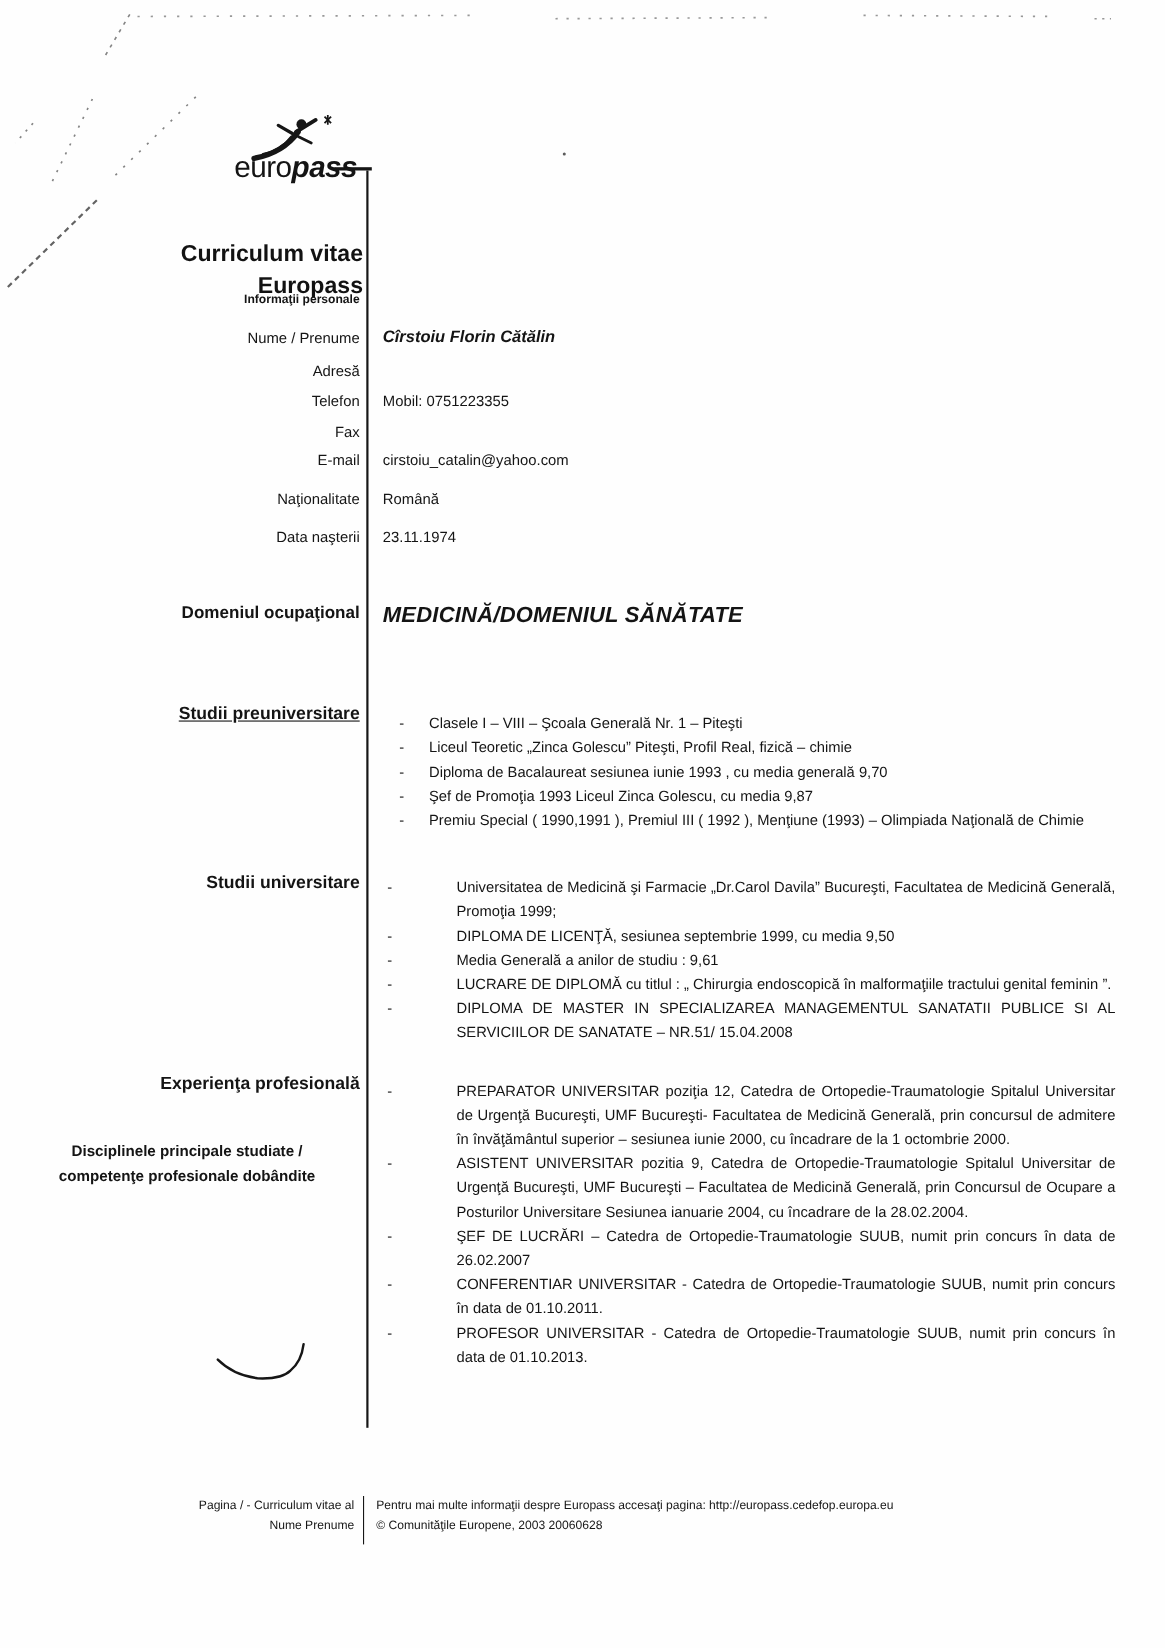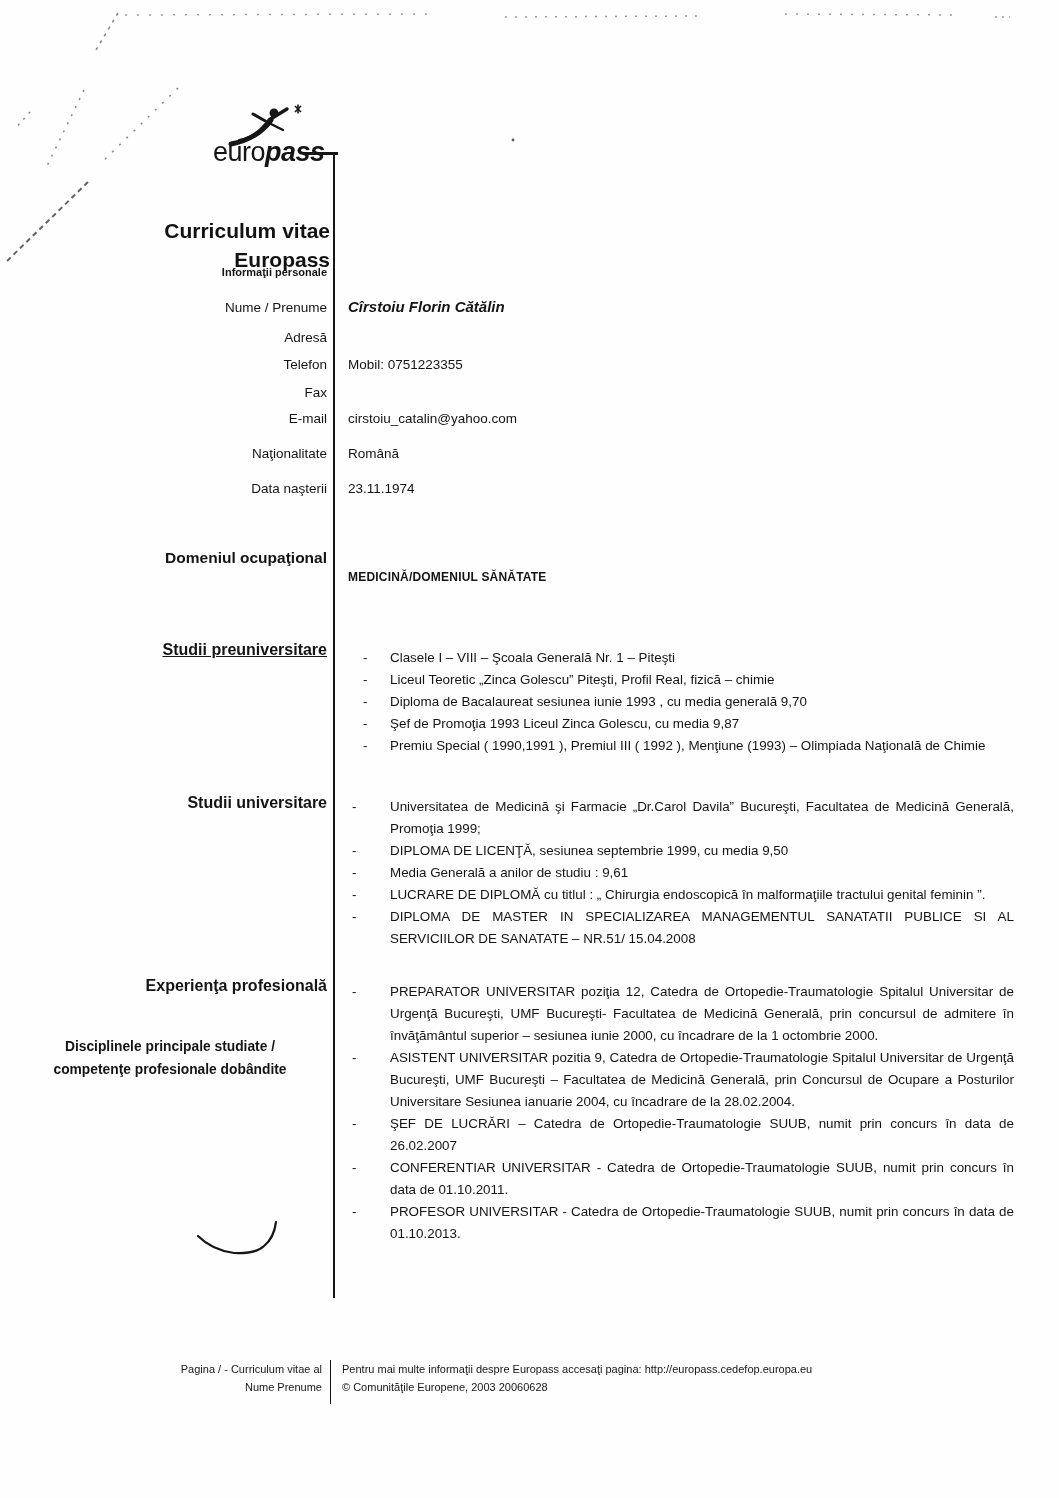--- a/index.html
+++ b/index.html
@@ -20,32 +20,32 @@
 
   
   .cv-title { left:30px; width:300px; top:192px; text-align:right;
               font-size:21px; font-weight:700; line-height:29px; color:#121212;margin-top:24px; }
   .left-col-label { left:0; width:327px; text-align:right; padding-right:6px; color:#141414; }
   .h-section { font-size:16px; font-weight:700; }
   .h-row     { font-size:13.5px; font-weight:400; }
 
   .val { left:348px; font-size:13.5px; color:#141414; }
   .val-name { font-size:15px; font-weight:700; font-style:italic; }
-  .val-occupation { font-size:12px; font-weight:700; letter-spacing:0.2px;margin-top:22px; }
+  .val-occupation { font-size:20px; font-weight:700; font-style:italic; letter-spacing:0.2px; }
 
   .sub-label { left:10px; width:320px; text-align:center; font-size:13.8px;
                font-weight:700; line-height:23px; color:#141414; }
 
   
   .blist { left:352px; font-size:13.4px; line-height:22px; color:#141414; }
   .blist .bitem { display:flex; }
   .blist .dash { flex:0 0 38px; }
   .blist.tight .dash { flex:0 0 38px; padding-left:11px; box-sizing:border-box; }
   .blist .btext { flex:1 1 auto; }
-  .blist.justify .btext { text-align:justify; }
+  .blist.justify .btext { text-align:justify;margin-left:25px; }
 
   
   .footer-left { left:0; width:322px; text-align:right; top:1360px;
                  font-size:11px; line-height:18px; color:#161616; }
   .footer-right { left:342px; top:1360px; width:700px; font-size:11px;
                   line-height:18px; color:#161616; }
 
   svg { display:block; }
   .artifacts { left:0; top:0; pointer-events:none; }
 </style>

